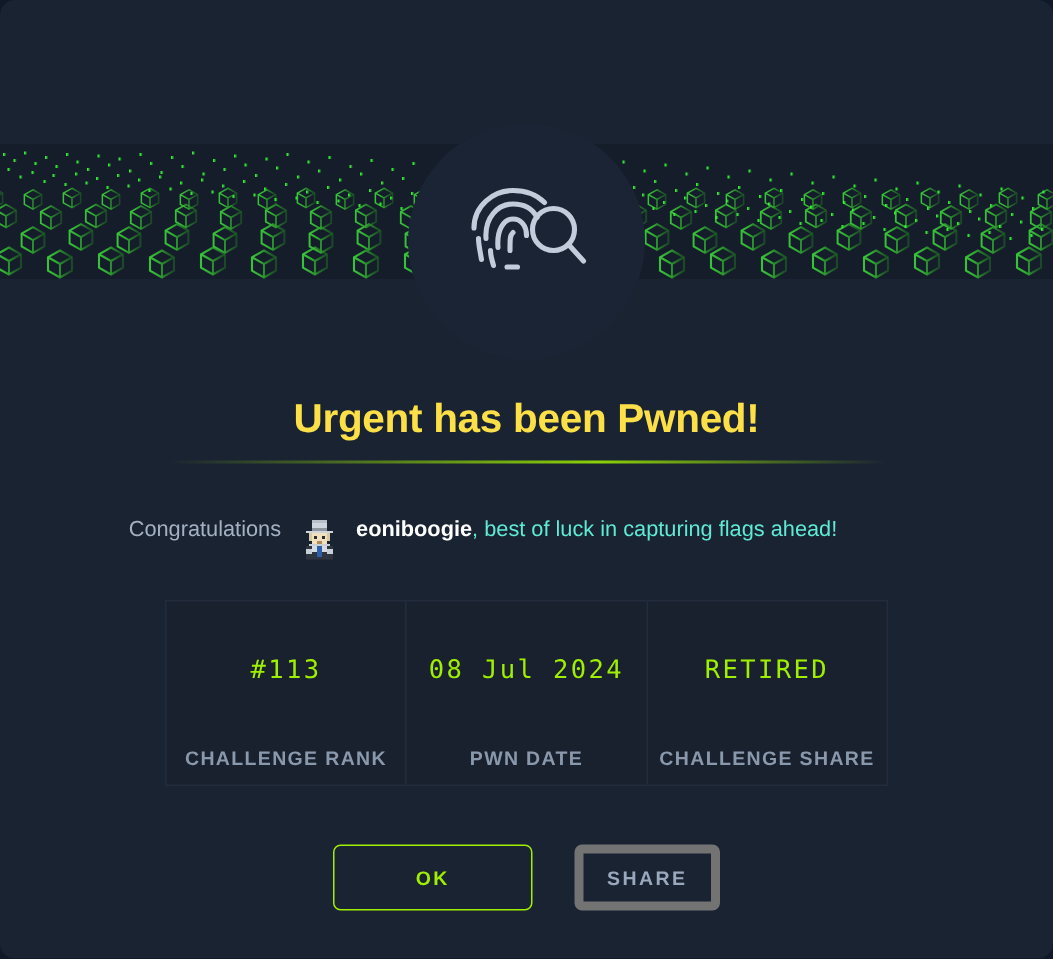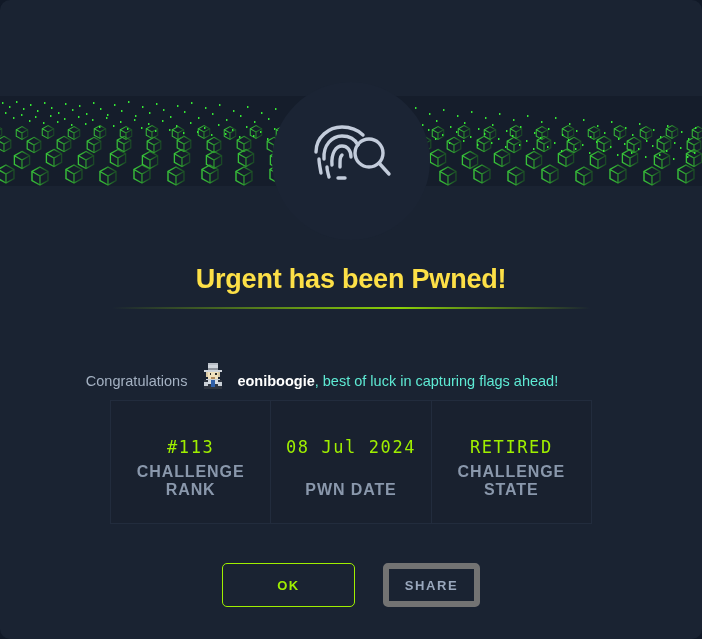--- a/index.html
+++ b/index.html
@@ -80,26 +80,25 @@
         rgba(159,239,0,0) 100%);
   }
 
   
   .congrats {
     position: absolute;
     left: 0;
     top: 345px;
     width: 644px;
     display: flex;
-    align-items: flex-end;
+    align-items: flex-start;
     justify-content: center;
     gap: 0;
     font-size: 14.5px;
     color: #a4b1c2;
-    margin-top: 16px;
   }
   .congrats .pre { margin-right: 12px; }
   .avatar {
     width: 28px;
     height: 28px;
     margin-right: 10px;
     flex: 0 0 auto;
     display: block;
     image-rendering: pixelated;
   }
@@ -134,25 +133,25 @@
   .stat-value {
     font-family: "DejaVu Sans Mono", monospace;
     font-size: 17px;
     font-weight: normal;
     color: #9fef00;
     letter-spacing: 1.6px;
     margin-bottom: 30px;
   }
   .stat-label {
     position: absolute;
-    bottom: 24px;
+    bottom: 10px;
     left: 0;
     width: 100%;
     text-align: center;
-    font-size: 16px;
+    font-size: 13px;
     font-weight: bold;
     color: #8a98ac;
     letter-spacing: 0.9px;
   }
 
   
   .buttons {
     position: absolute;
     left: 0;
     top: 563px;
@@ -773,21 +772,21 @@
     <div class="stat">
       <div class="stat-value">#113</div>
       <div class="stat-label">CHALLENGE RANK</div>
     </div>
     <div class="stat">
       <div class="stat-value">08 Jul 2024</div>
       <div class="stat-label">PWN DATE</div>
     </div>
     <div class="stat">
       <div class="stat-value">RETIRED</div>
-      <div class="stat-label">CHALLENGE STATE</div>
+      <div class="stat-label">CHALLENGE SHARE</div>
     </div>
   </div>
 
   <div class="buttons">
     <button class="btn btn-ok">OK</button>
     <button class="btn btn-share">SHARE</button>
   </div>
 
 </div>
 

